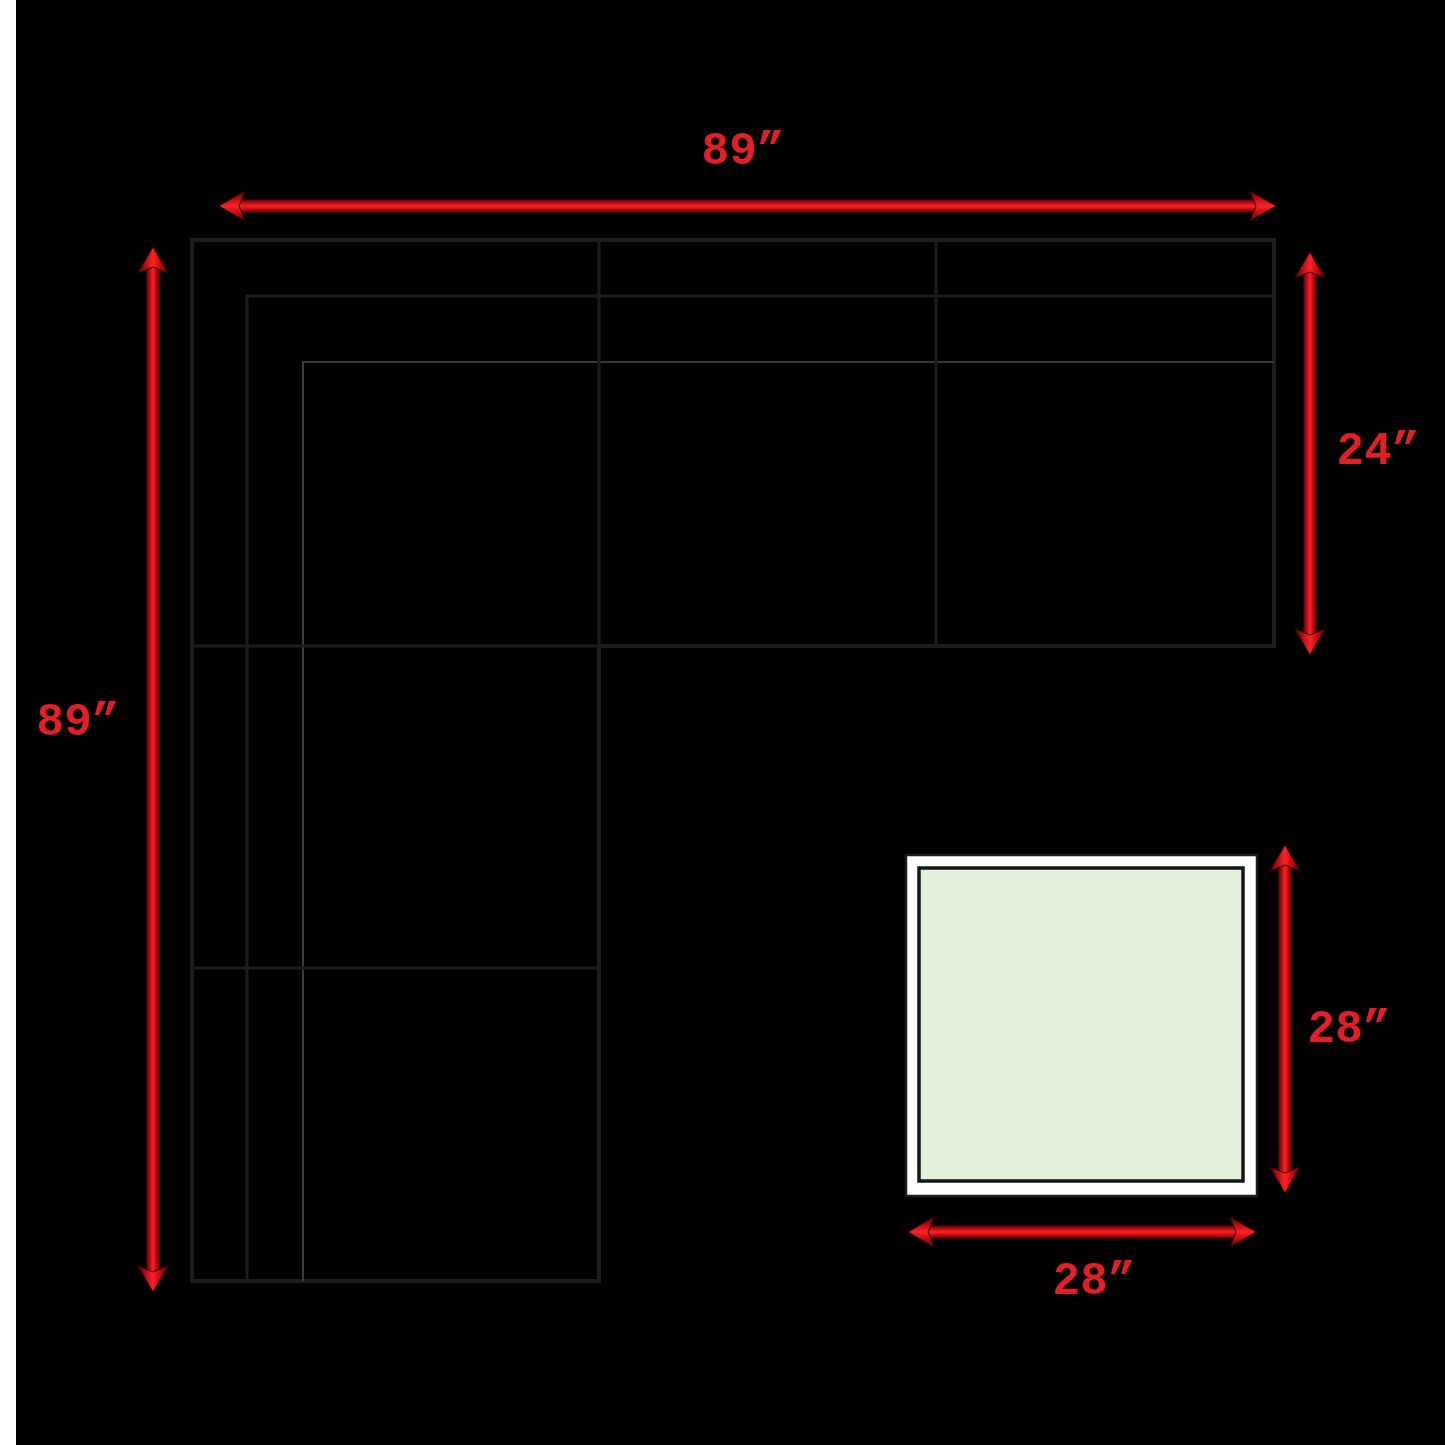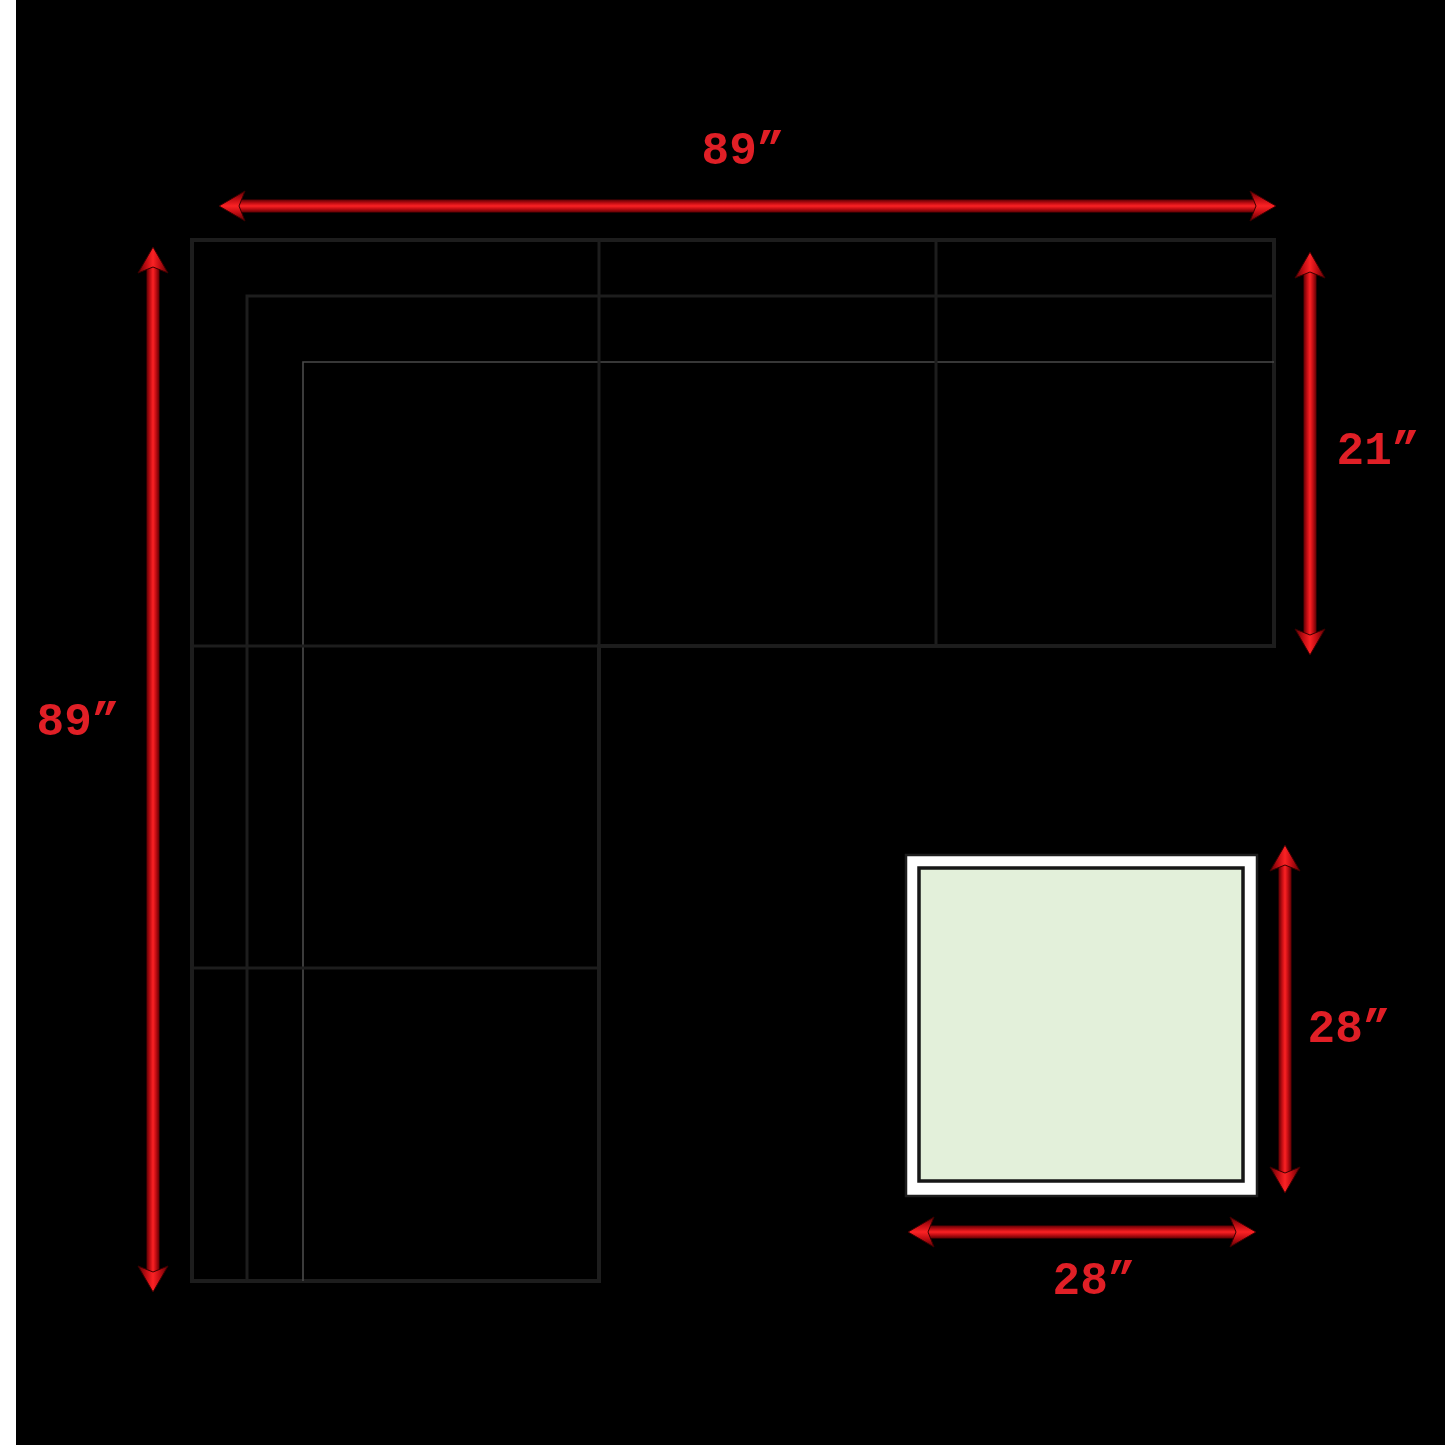--- a/index.html
+++ b/index.html
@@ -103,19 +103,19 @@
       <rect x="912" y="1225.5" width="308" height="13" fill="url(#gradH)"></rect>
       <polygon points="892,1232 918,1217 912,1232 918,1247" fill="url(#gradH)" stroke="#3c0000" stroke-width="1"></polygon>
       <polygon points="1240,1232 1214,1217 1220,1232 1214,1247" fill="url(#gradH)" stroke="#3c0000" stroke-width="1"></polygon>
     </g>
   </svg>
 
   <div class="dim-label" style="left:727px; top:152px;">89”</div>
 
   <div class="dim-label" style="left:62px; top:723px;">89”</div>
 
-  <div class="dim-label" style="left:1362px; top:452px;">21”</div>
+  <div class="dim-label" style="left:1362px; top:452px;">24”</div>
 
   <div class="dim-label" style="left:1333px; top:1030px;">28”</div>
 
   <div class="dim-label" style="left:1078px; top:1282px;">28”</div>
 
 </div>
 
 </body></html>

